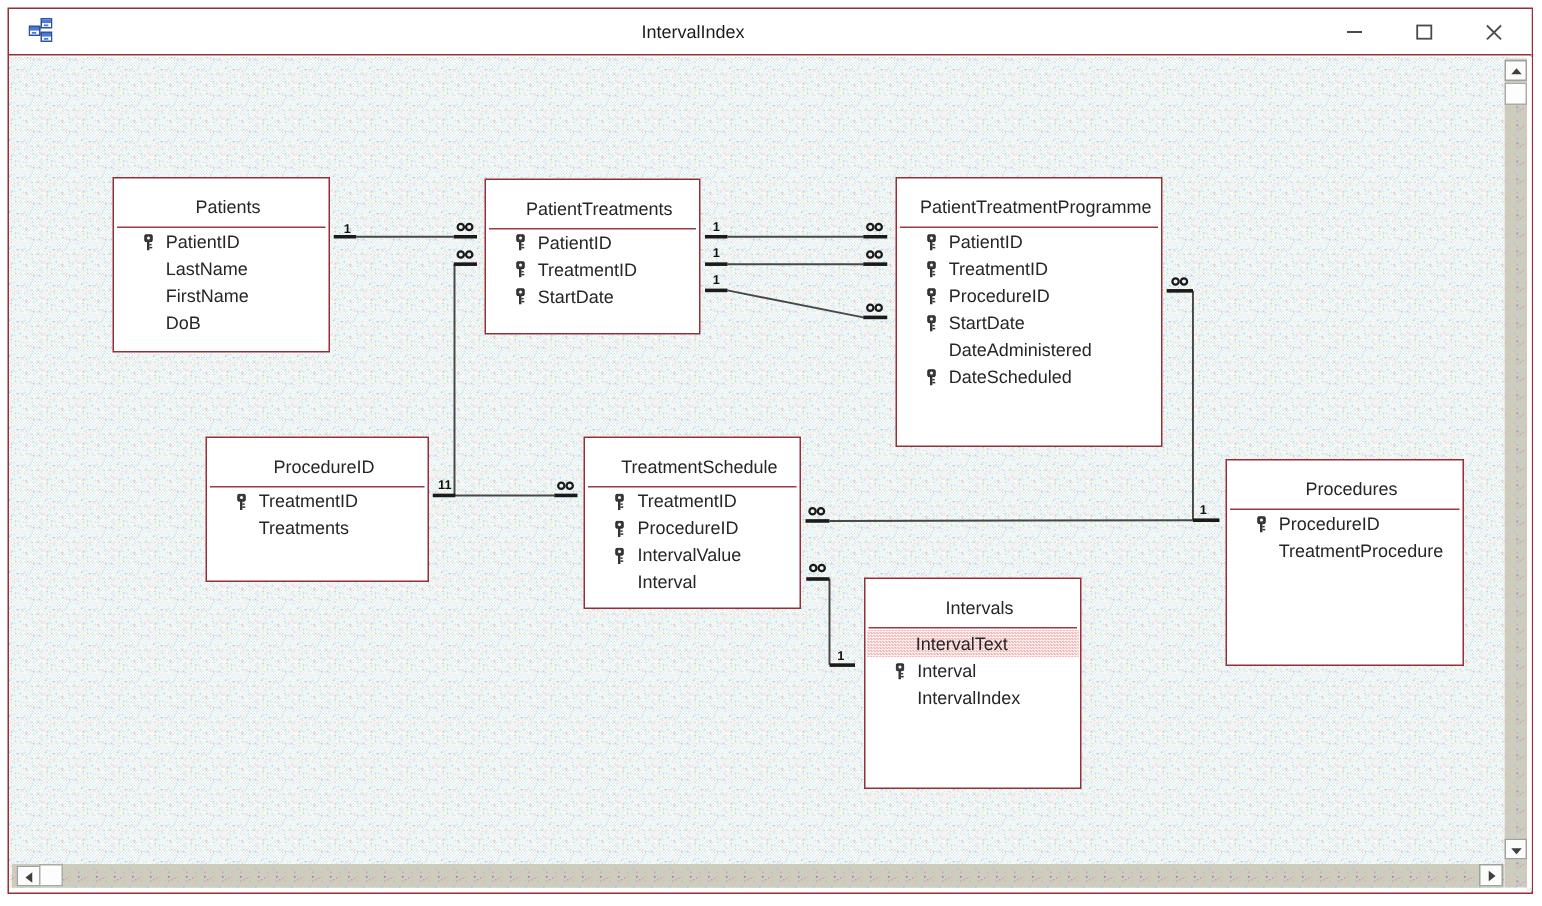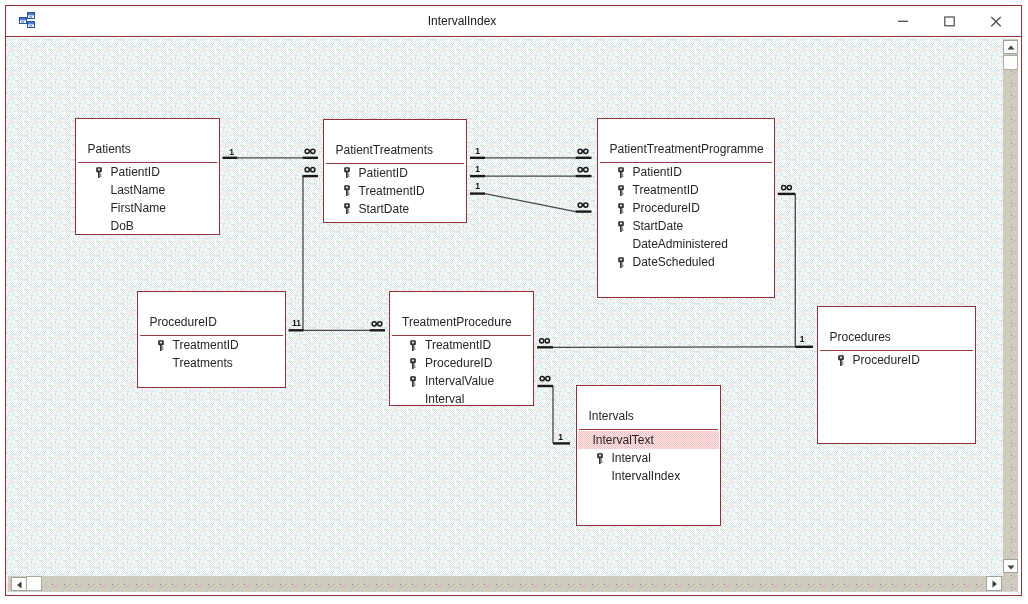--- a/index.html
+++ b/index.html
@@ -3,24 +3,24 @@
 <style>
 html,body{margin:0;padding:0;background:#fff;}
 #page{position:relative;width:1028px;height:604px;overflow:hidden;background:#fff;
   font-family:"Liberation Sans",sans-serif;}
 #win{position:absolute;left:5px;top:5px;width:1015px;height:589px;border:1.7px solid #942f37;background:#fff;}
 #titlebar{position:absolute;left:0;top:0;width:100%;height:30px;background:#fff;border-bottom:1.7px solid #942f37;}
 #title{position:absolute;left:0;top:0;width:912px;height:31px;line-height:31px;text-align:center;
   font-size:12px;color:#1b1b1b;}
 #canvas{position:absolute;left:0px;top:31.7px;width:1015px;height:556.3px;background-color:#eef1f2;}
 .tbl{position:absolute;background:#fff;border:1px solid #942f37;font-size:12px;color:#262626;box-sizing:border-box;}
-.ttl{height:26px;padding-top:17px;line-height:26px;padding-left:10px;margin:0 2px;border-bottom:1px solid #9b3a42;}
+.ttl{height:26px;padding-top:6px;line-height:26px;text-align:center;padding-left:10px;margin:0 2px;border-bottom:1px solid #9b3a42;}
 .row{position:relative;height:18px;line-height:18px;padding-left:35px;white-space:nowrap;}
 .key{position:absolute;left:20px;top:3.5px;}
-.hl{background-color:#f7d2d4;background-image:conic-gradient(#f3b9bb 25%,#fdeeee 0 50%,#f3b9bb 0 75%,#fdeeee 0);background-size:2px 2px;margin:1px 1px 0 1px;padding-left:15px;}
+.hl{background-color:#f7d2d4;background-image:conic-gradient(#f3b9bb 25%,#fdeeee 0 50%,#f3b9bb 0 75%,#fdeeee 0);background-size:2px 2px;margin:1px 1px 0 1px;padding-left:33px;}
 
 .sbtrack{position:absolute;}
 .sbbtn{position:absolute;background:#fcfcfc;border:1px solid #9fa49b;box-sizing:border-box;}
 .sbthumb{position:absolute;background:#fdfdfd;border:1px solid #a8aca4;box-sizing:border-box;}
 #belowsb{position:absolute;left:0px;top:585.8px;width:1012px;height:2.2px;background:#fff;}
 #rightsb{position:absolute;left:1012px;top:31.7px;width:3px;height:554px;background:#fff;}
 </style></head>
 <body>
 <div id="page">
  <div id="win">
@@ -610,21 +610,21 @@
               <rect x="0.5" y="0.5" width="5" height="4.6" rx="0.8" fill="#3b3b3b" stroke="#222" stroke-width="0.6"></rect>
               <circle cx="3" cy="2.6" r="1" fill="#fff"></circle>
               <rect x="2" y="5" width="1.6" height="6" fill="#333"></rect>
               <rect x="3.6" y="6.6" width="1.5" height="1" fill="#333"></rect>
               <rect x="3.6" y="8.6" width="1.9" height="1" fill="#333"></rect>
             </svg>TreatmentID</div>
       <div class="row">Treatments</div>
     </div>
 
     <div class="tbl" style="left:383px;top:253.8px;width:144.5px;height:115px">
-      <div class="ttl">TreatmentProcedure</div>
+      <div class="ttl">TreatmentSchedule</div>
       <div class="row"><svg class="key" width="6" height="11" viewBox="0 0 6 11">
               <rect x="0.5" y="0.5" width="5" height="4.6" rx="0.8" fill="#3b3b3b" stroke="#222" stroke-width="0.6"></rect>
               <circle cx="3" cy="2.6" r="1" fill="#fff"></circle>
               <rect x="2" y="5" width="1.6" height="6" fill="#333"></rect>
               <rect x="3.6" y="6.6" width="1.5" height="1" fill="#333"></rect>
               <rect x="3.6" y="8.6" width="1.9" height="1" fill="#333"></rect>
             </svg>TreatmentID</div>
       <div class="row"><svg class="key" width="6" height="11" viewBox="0 0 6 11">
               <rect x="0.5" y="0.5" width="5" height="4.6" rx="0.8" fill="#3b3b3b" stroke="#222" stroke-width="0.6"></rect>
               <circle cx="3" cy="2.6" r="1" fill="#fff"></circle>
@@ -657,20 +657,21 @@
 
     <div class="tbl" style="left:810.5px;top:268.8px;width:159px;height:138px">
       <div class="ttl">Procedures</div>
       <div class="row"><svg class="key" width="6" height="11" viewBox="0 0 6 11">
               <rect x="0.5" y="0.5" width="5" height="4.6" rx="0.8" fill="#3b3b3b" stroke="#222" stroke-width="0.6"></rect>
               <circle cx="3" cy="2.6" r="1" fill="#fff"></circle>
               <rect x="2" y="5" width="1.6" height="6" fill="#333"></rect>
               <rect x="3.6" y="6.6" width="1.5" height="1" fill="#333"></rect>
               <rect x="3.6" y="8.6" width="1.9" height="1" fill="#333"></rect>
             </svg>ProcedureID</div>
+      <div class="row">TreatmentProcedure</div>
     </div>
 
     <svg class="sbtrack" style="left:996.5px;top:1.5px" width="15.5" height="552.5">
           <rect width="15.5" height="552.5" fill="url(#tdither)"></rect>
         </svg>
     <div class="sbbtn" style="left:997px;top:2px;width:14.5px;height:14.5px">
       <svg width="14" height="14" viewBox="0 0 14 14">
             <path d="M7 4.5 L10.5 8.5 L3.5 8.5 Z" fill="#3c413c"></path>
           </svg>
     </div>

